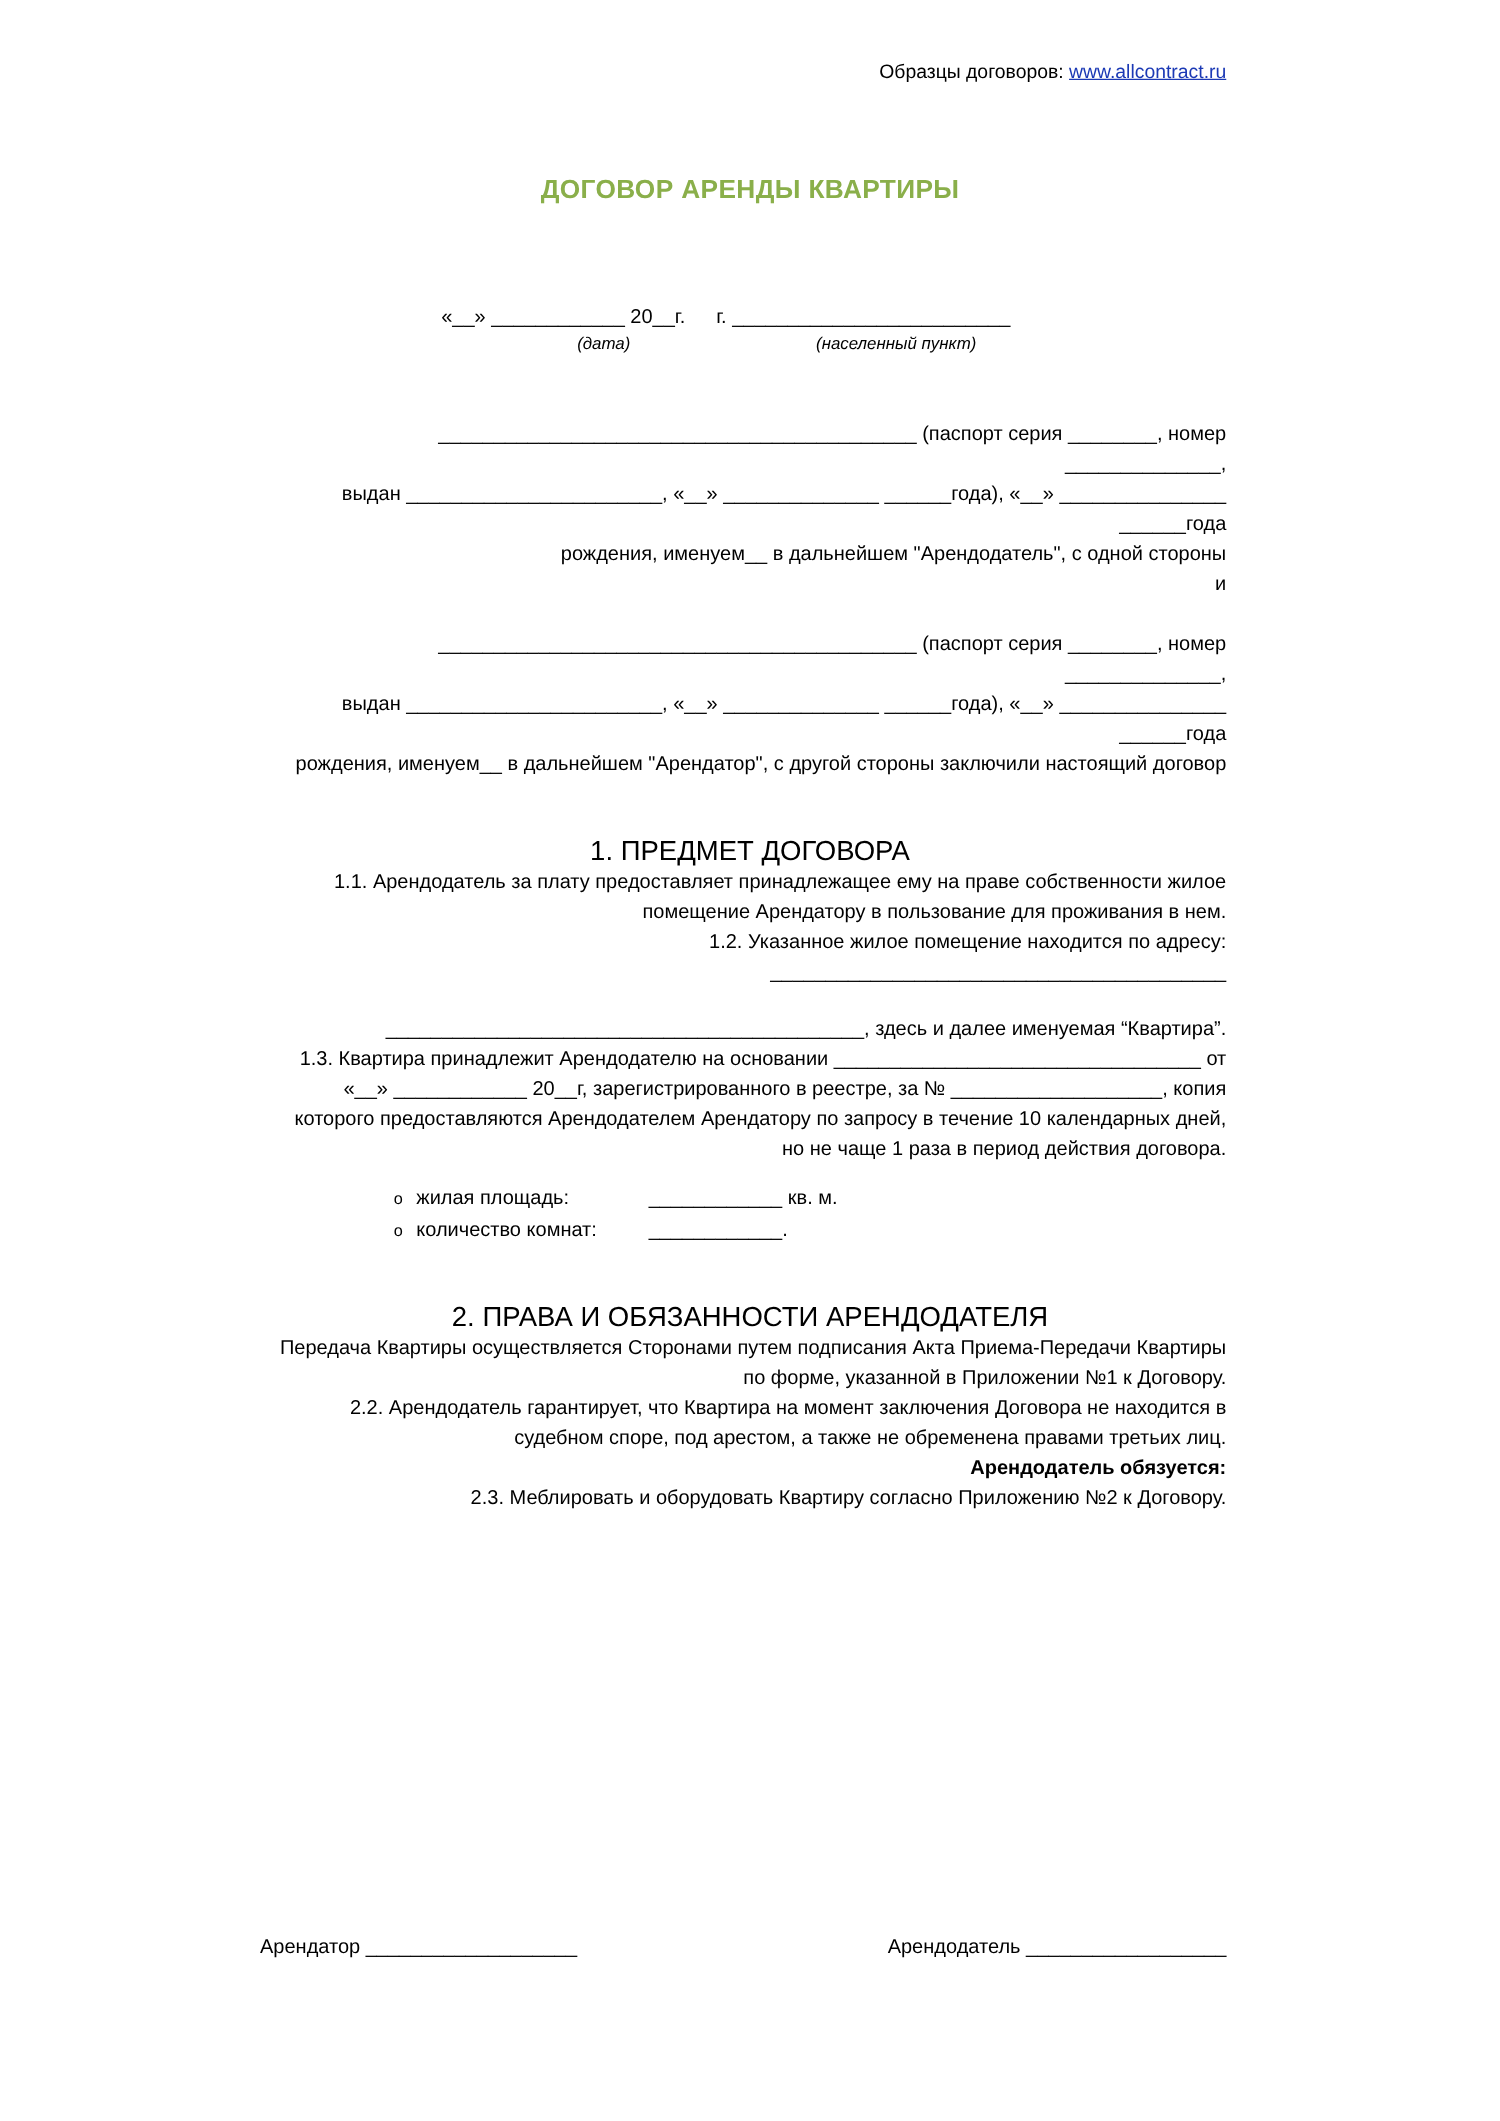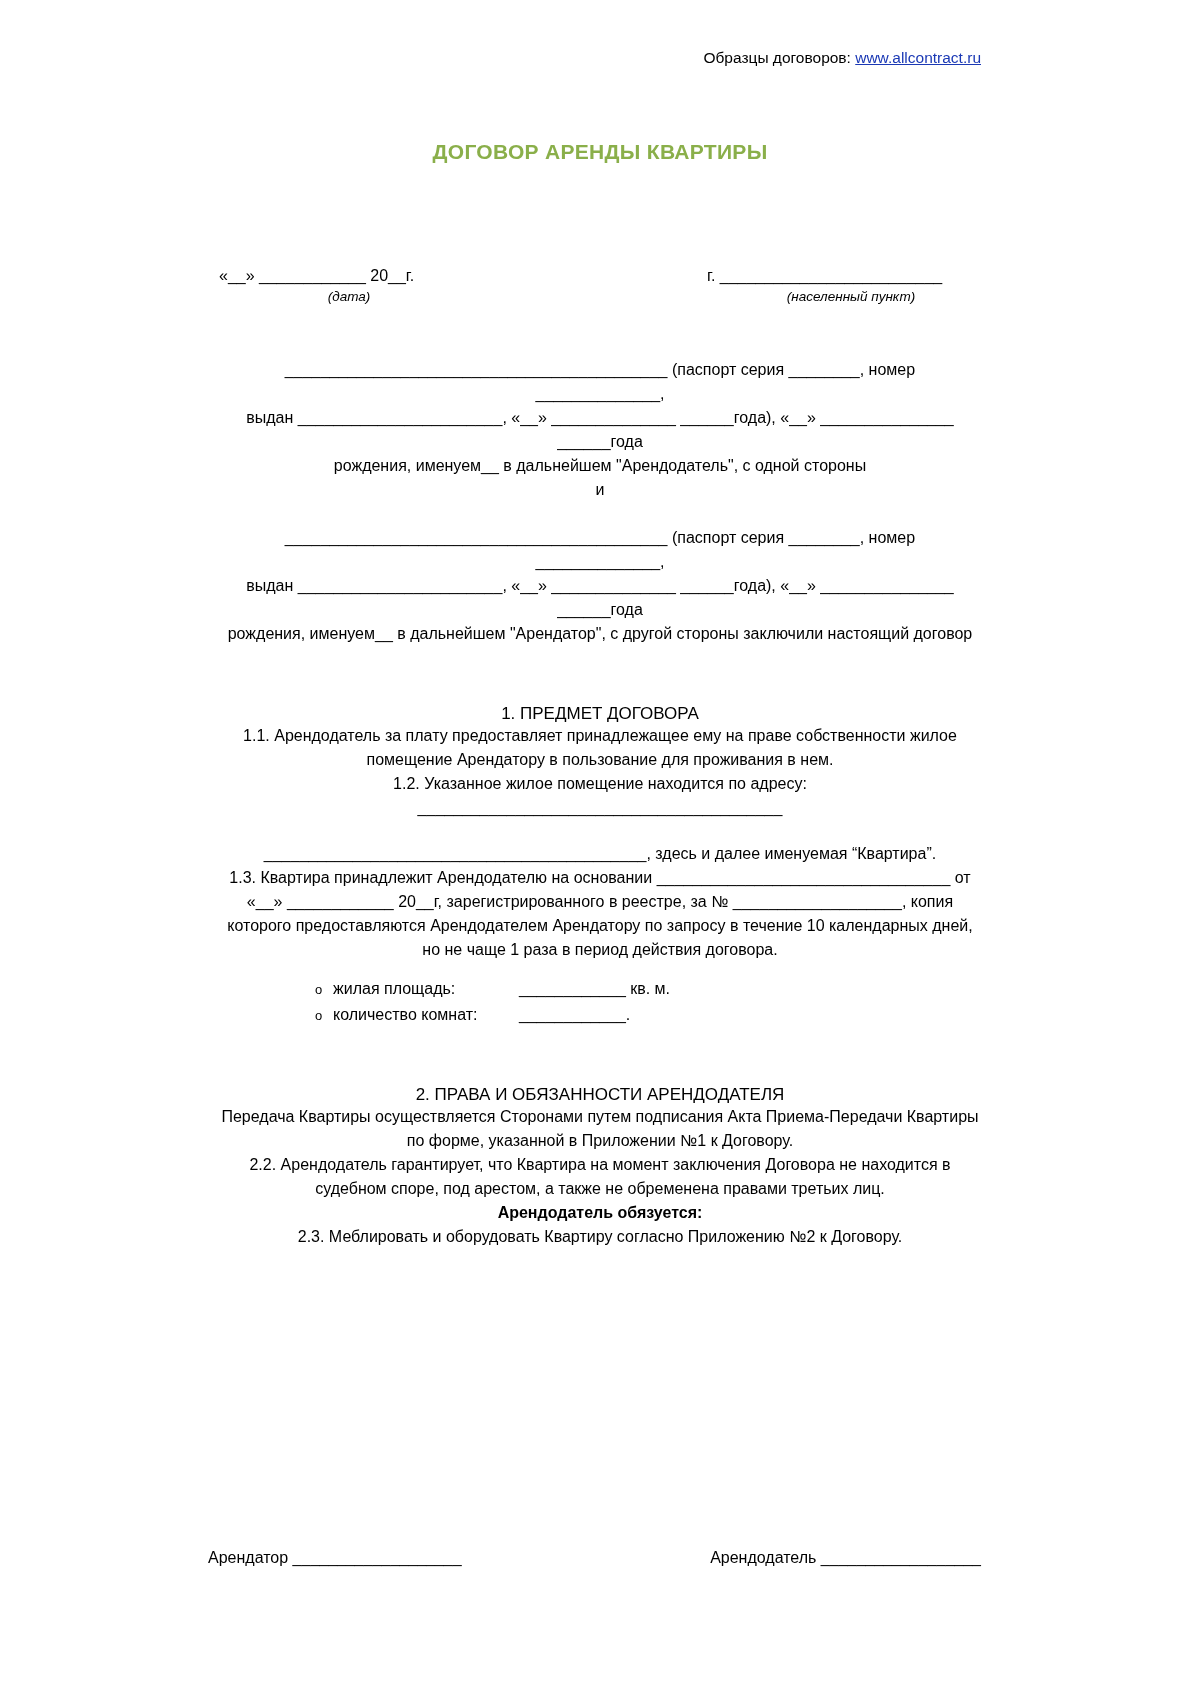--- a/index.html
+++ b/index.html
@@ -34,23 +34,23 @@
   .doc-title {
     text-align: center;
     color: #8aaf4a;
     font-size: 21px;
     font-weight: bold;
     letter-spacing: 0.3px;
     margin-top: 72px;
     margin-bottom: 0;
   }
   .row-date {
-    margin-top: 101px;
+    margin-top: 79px;
     display: flex;
-    justify-content: space-between;
+    justify-content: center;
     font-size: 16px;
     line-height: 1.35;
   }
   .row-date .left, .row-date .right {
     position: relative;
   }
   .caption {
     font-style: italic;
     font-size: 13.5px;
     display: block;
@@ -62,35 +62,35 @@
     margin-left: 40px;
   }
   .cap-right {
     width: 260px;
     margin-left: 14px;
   }
   p.body-text {
     font-size: 16px;
     line-height: 1.5;
     margin: 0 0 0 0;
-    text-align: center;
+    text-align: right;
   }
   .block {
     margin-top: 32px;
   }
   .block-small {
     margin-top: 18px;
   }
   .justify {
     text-align: justify;
   }
   .section-title {
     text-align: center;
-    font-size: 17px;
-    margin-top: 58px;
+    font-size: 22px;
+    margin-top: 44px;
     margin-bottom: 0;
   }
   .list {
     margin: 14px 0 0 0;
     padding: 0;
     list-style: none;
   }
   .list li {
     font-size: 16px;
     line-height: 1.6;

